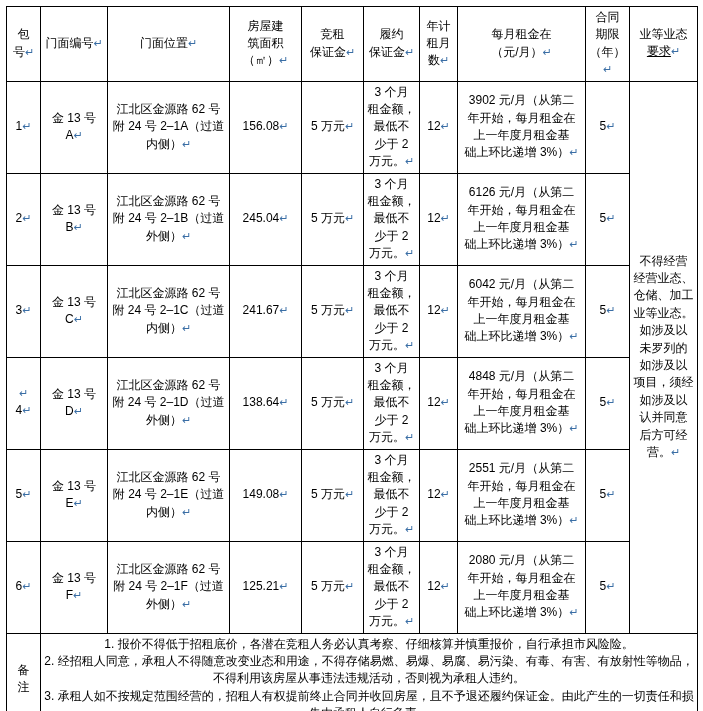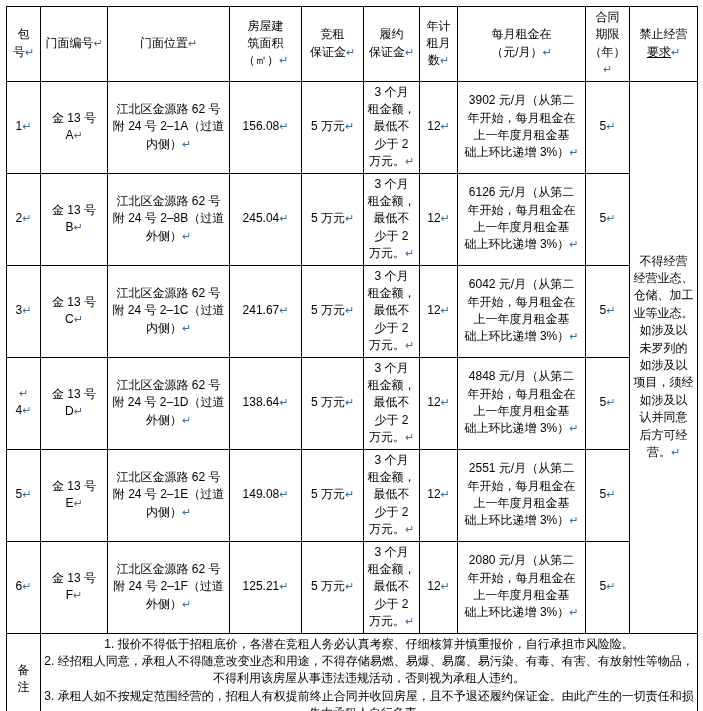--- a/index.html
+++ b/index.html
@@ -35,20 +35,21 @@
     font-size: 12px;
     line-height: 1.45;
   }
   thead td {
     font-size: 12.5px;
     line-height: 1.4;
     padding: 4px 2px;
   }
   .hdr-underline {
     text-decoration: underline;
+    font-family: Liberation Mono, monospace;
   }
   .cell-addr {
     text-align: left;
     font-size: 12px;
     line-height: 1.5;
     padding-left: 5px;
   }
   .cell-term {
     text-align: left;
     font-size: 12px;
@@ -144,21 +145,21 @@
         <td>
           <div>每月租金在</div>
           <div><span>（元/月）</span><span class="pilcrow">↵</span></div>
         </td>
         <td>
           <div>合同</div>
           <div>期限</div>
           <div><span>（年）</span><span class="pilcrow">↵</span></div>
         </td>
         <td>
-          <div>禁止经营</div>
+          <div>业等业态</div>
           <div><span class="hdr-underline">要求</span><span class="pilcrow">↵</span></div>
         </td>
       </tr>
     </thead>
 
     <tbody>
 
       <tr style="height:78px">
         <td class="rowlabel">
           <span>1</span><span class="pilcrow">↵</span>
@@ -214,21 +215,21 @@
 
       <tr style="height:92px">
         <td class="rowlabel">
           <span>2</span><span class="pilcrow">↵</span>
         </td>
         <td>
           <span>金 13 号 B</span><span class="pilcrow">↵</span>
         </td>
         <td class="cell-addr">
           <div>江北区金源路 62 号</div>
-          <div>附 24 号 2–8B（过道</div>
+          <div>附 24 号 2–1B（过道</div>
           <div><span>外侧）</span><span class="pilcrow">↵</span></div>
         </td>
         <td>
           <span>245.04</span><span class="pilcrow">↵</span>
         </td>
         <td>
           <span>5 万元</span><span class="pilcrow">↵</span>
         </td>
         <td class="cell-term">
           <div>3 个月</div>

